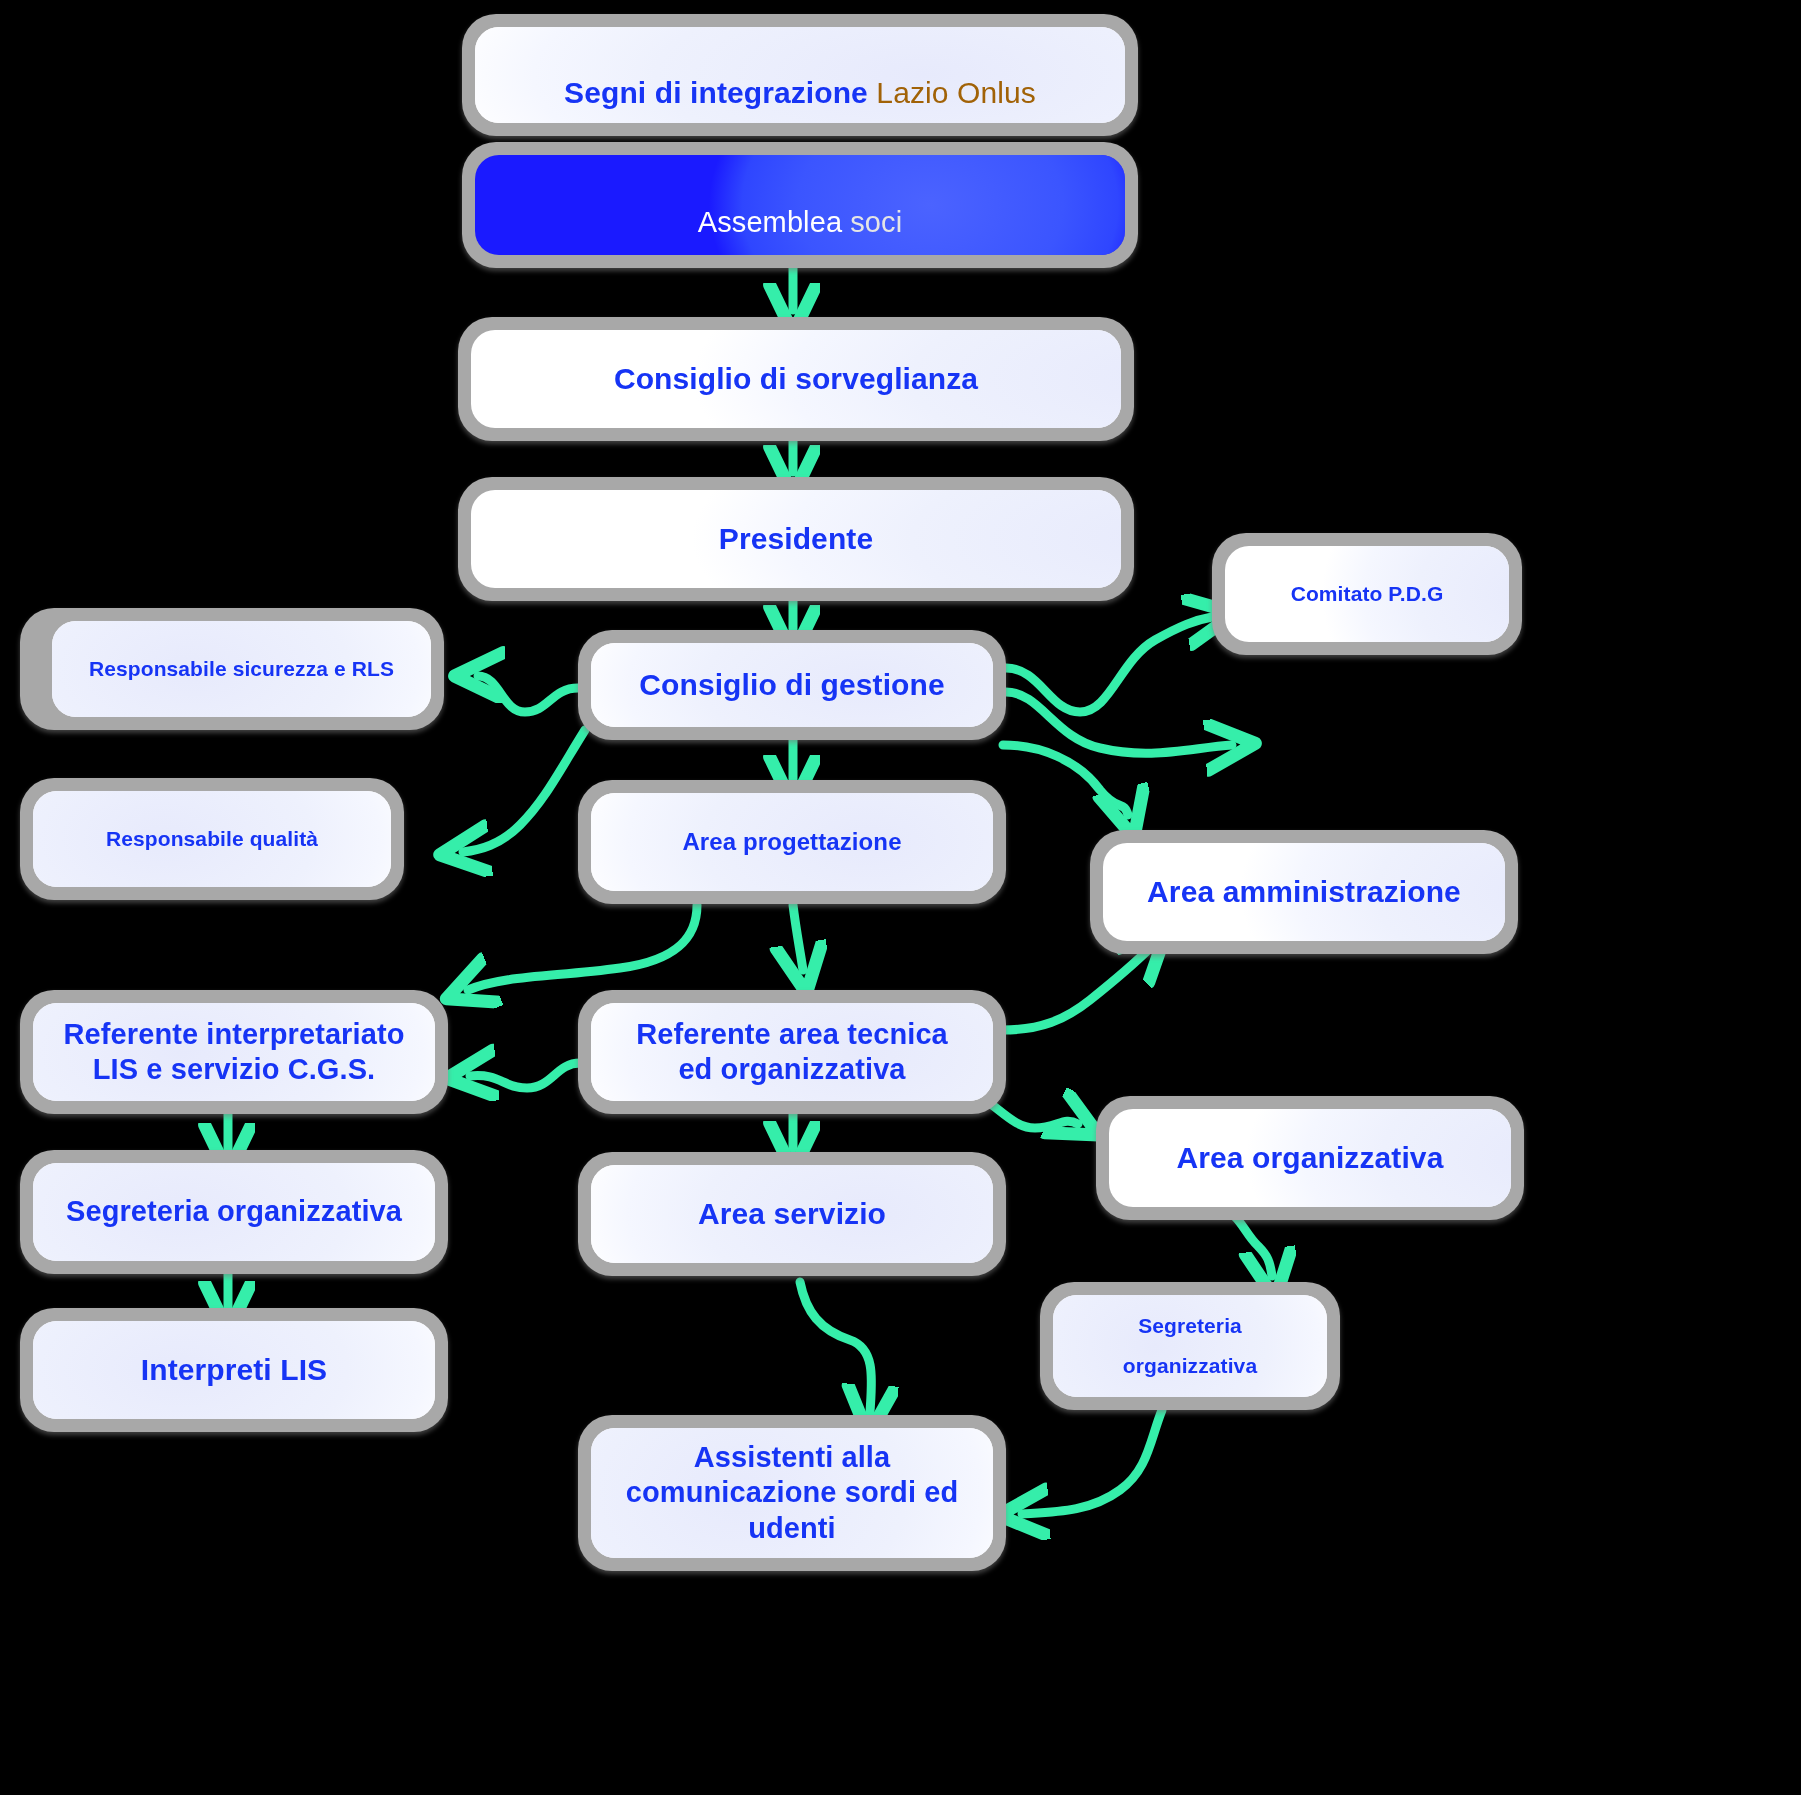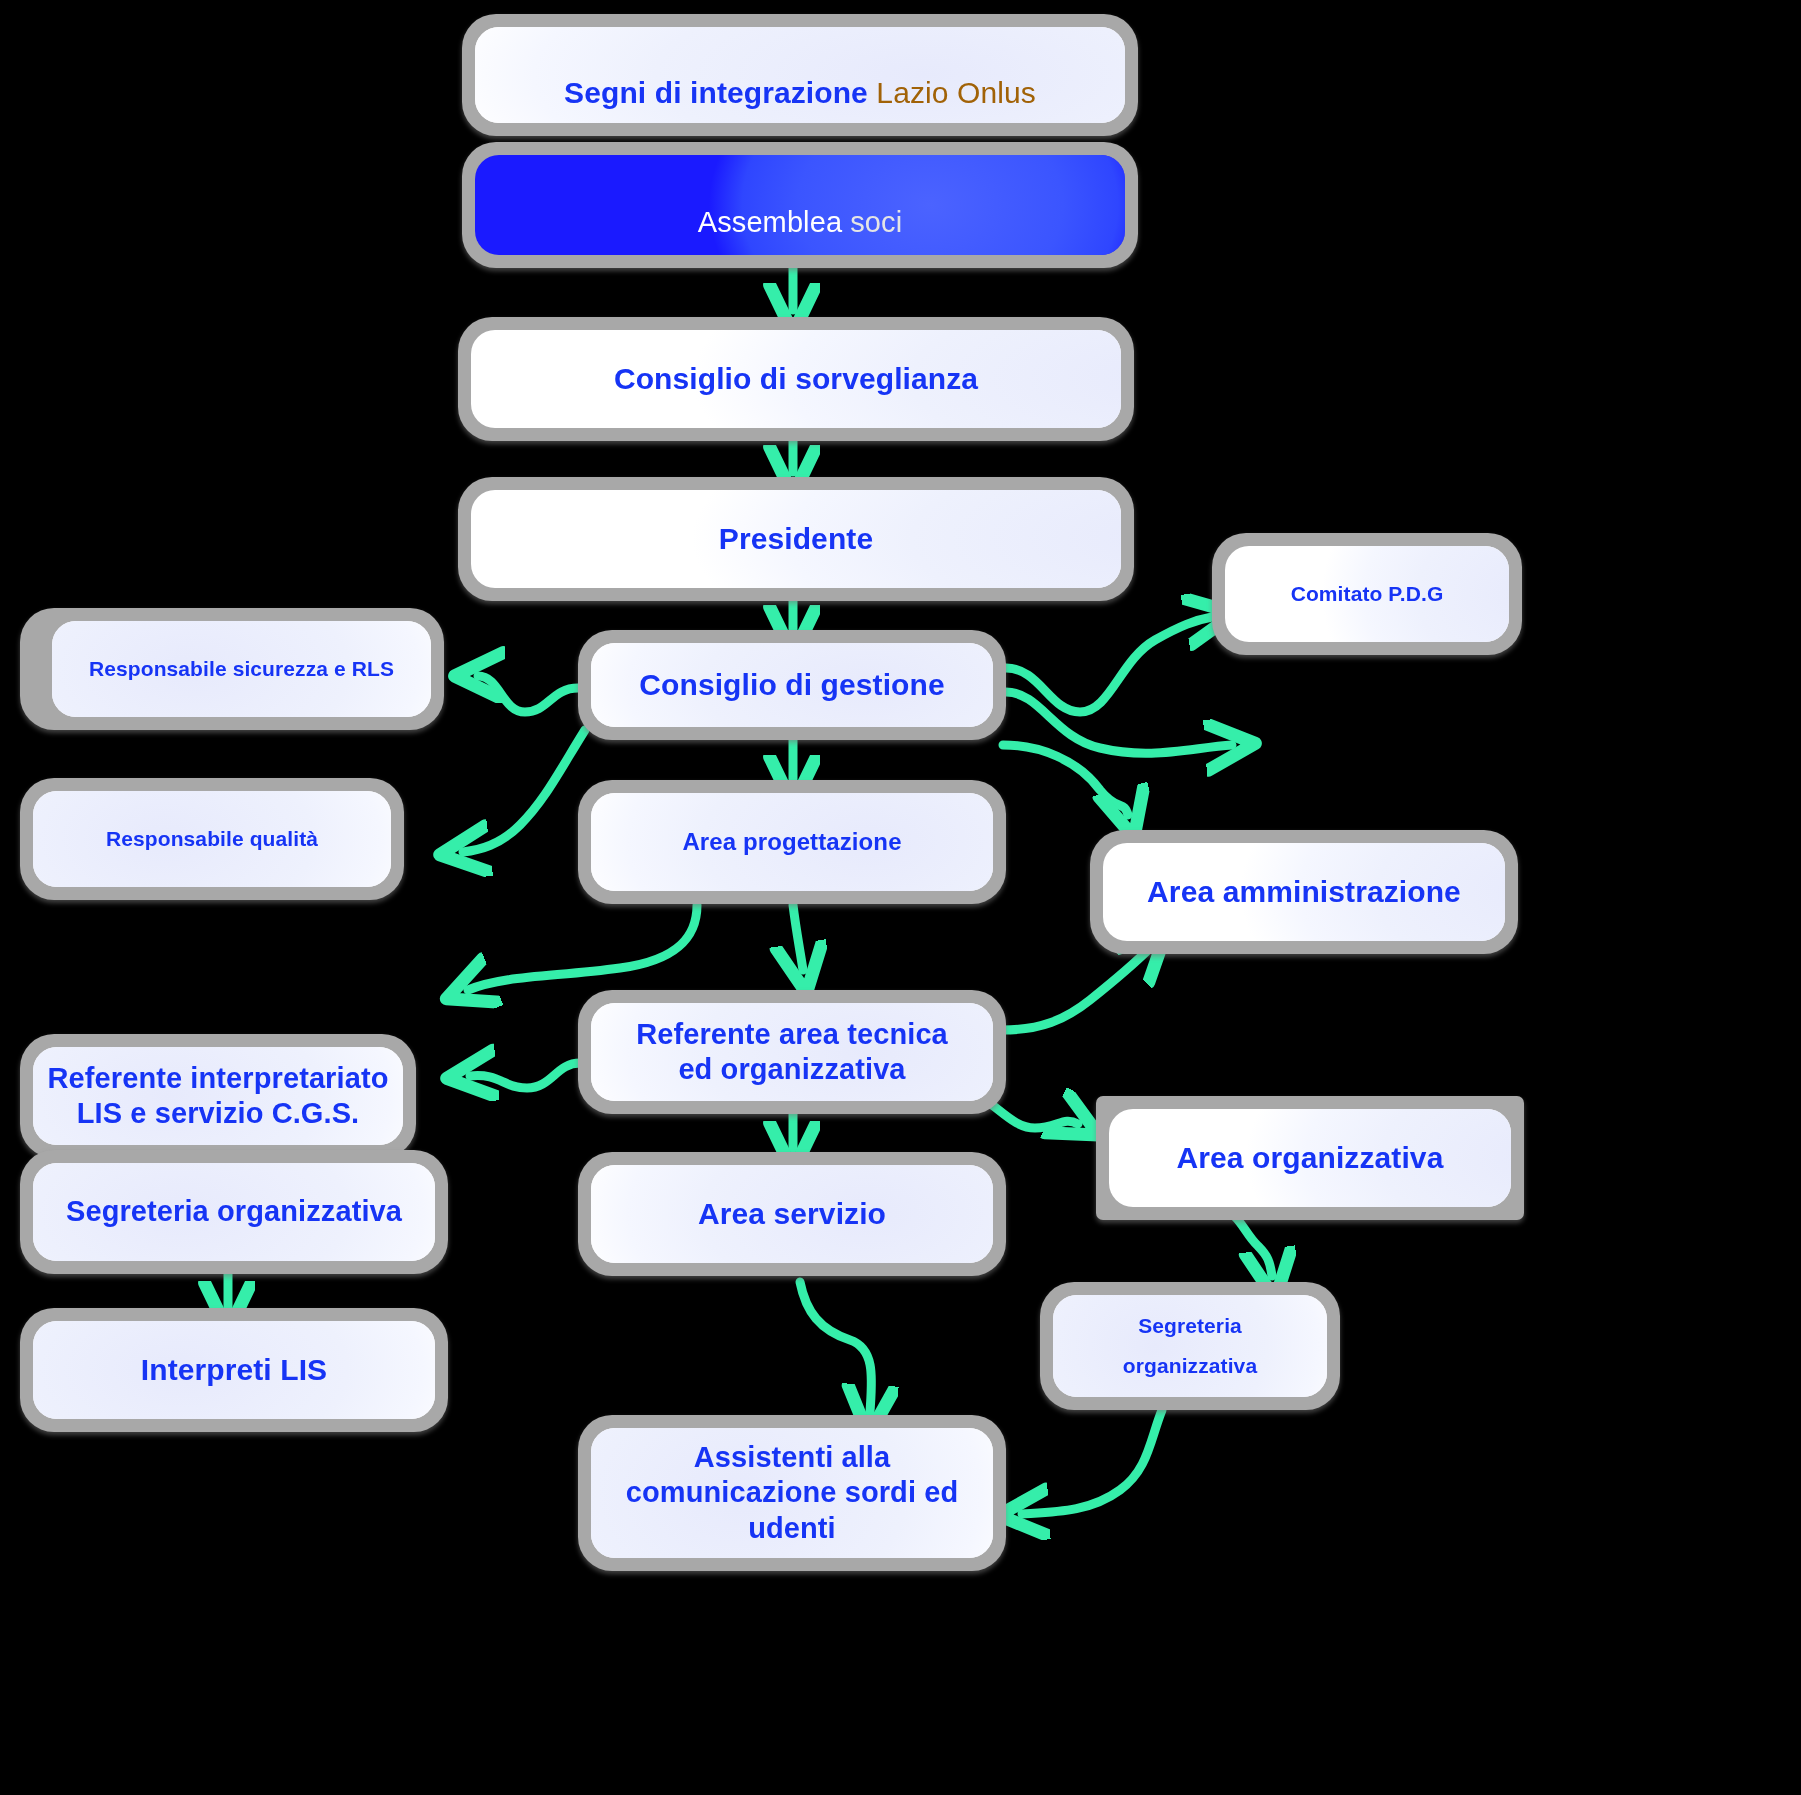--- a/index.html
+++ b/index.html
@@ -183,35 +183,35 @@
       <div class="label" style="font-size:24px;">Area progettazione</div>
     </div>
   </div>
 
   <div class="node blob-right" style="left:1090px;top:830px;width:428px;height:124px;">
     <div class="inner">
       <div class="label" style="font-size:30px;">Area amministrazione</div>
     </div>
   </div>
 
-  <div class="node blob-left" style="left:20px;top:1034px;width:396px;height:124px;">
+  <div class="node blob-left" style="left:20px;top:990px;width:428px;height:124px;">
     <div class="inner">
       <div class="label" style="font-size:29px;">Referente interpretariato
 LIS e servizio C.G.S.</div>
     </div>
   </div>
 
   <div class="node blob-mid" style="left:578px;top:990px;width:428px;height:124px;">
     <div class="inner">
       <div class="label" style="font-size:29px;">Referente area tecnica
 ed organizzativa</div>
     </div>
   </div>
 
-  <div class="node blob-right" style="left:1096px;top:1096px;width:428px;height:124px;border-radius:7px;">
+  <div class="node blob-right" style="left:1096px;top:1096px;width:428px;height:124px;">
     <div class="inner">
       <div class="label" style="font-size:30px;">Area organizzativa</div>
     </div>
   </div>
 
   <div class="node blob-left" style="left:20px;top:1150px;width:428px;height:124px;">
     <div class="inner">
       <div class="label" style="font-size:29px;">Segreteria organizzativa</div>
     </div>
   </div>

